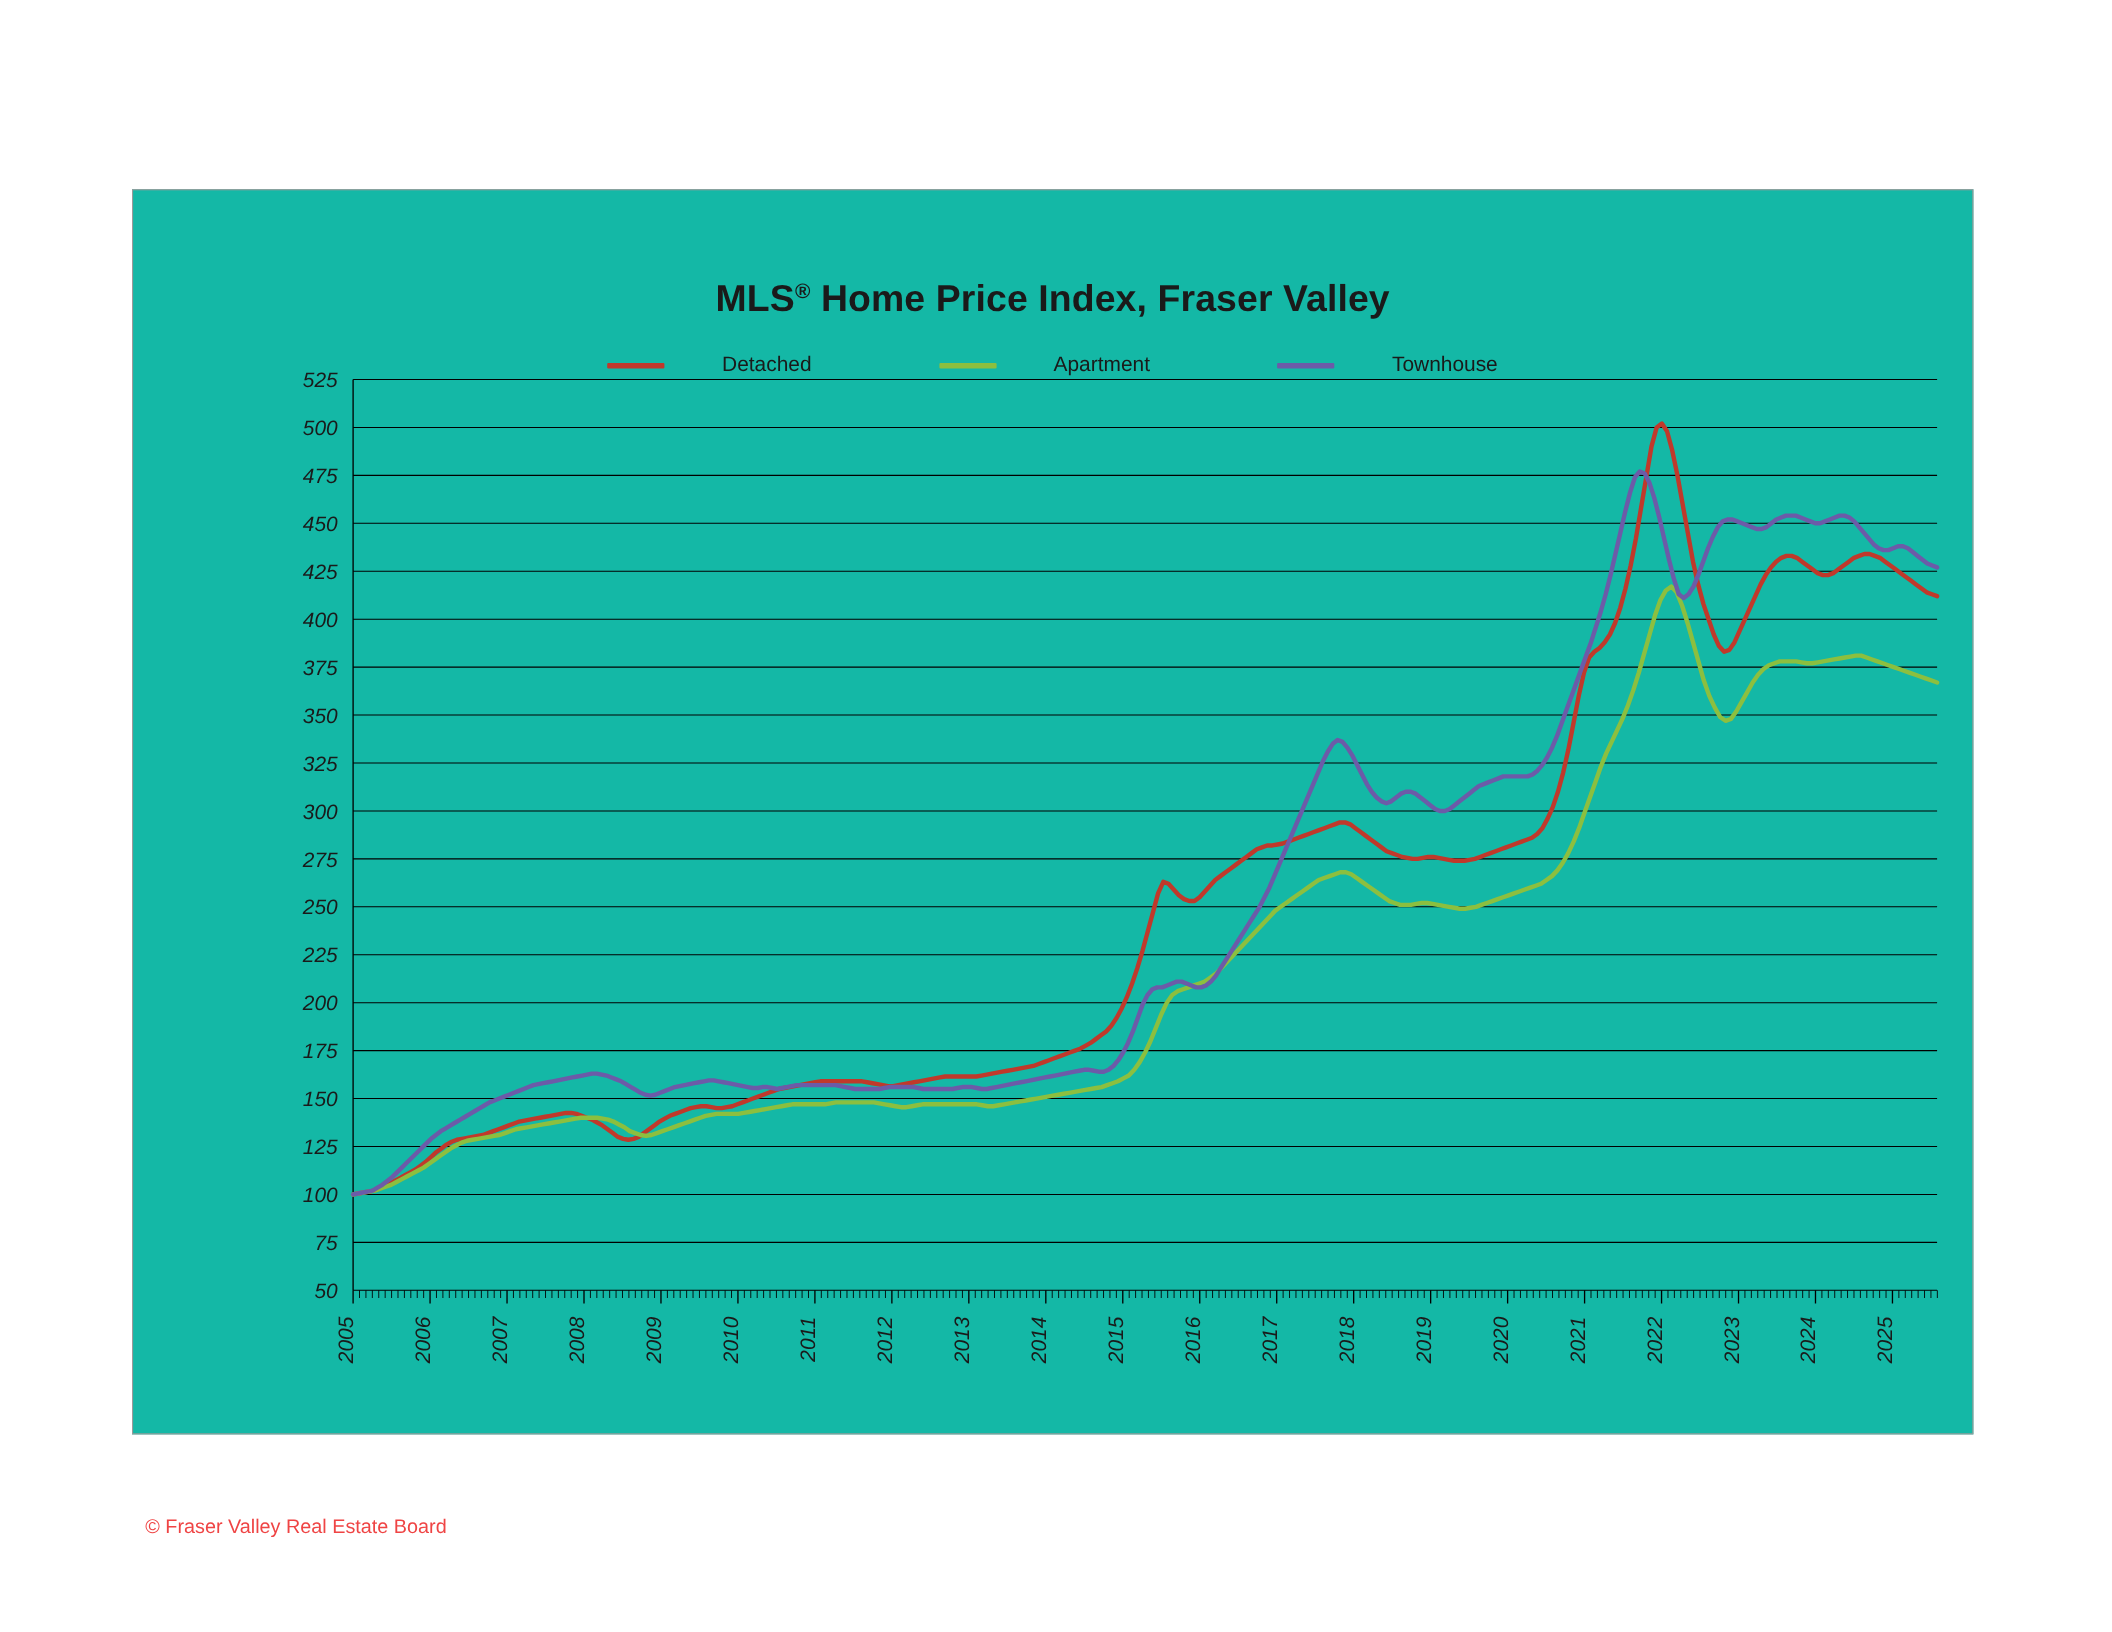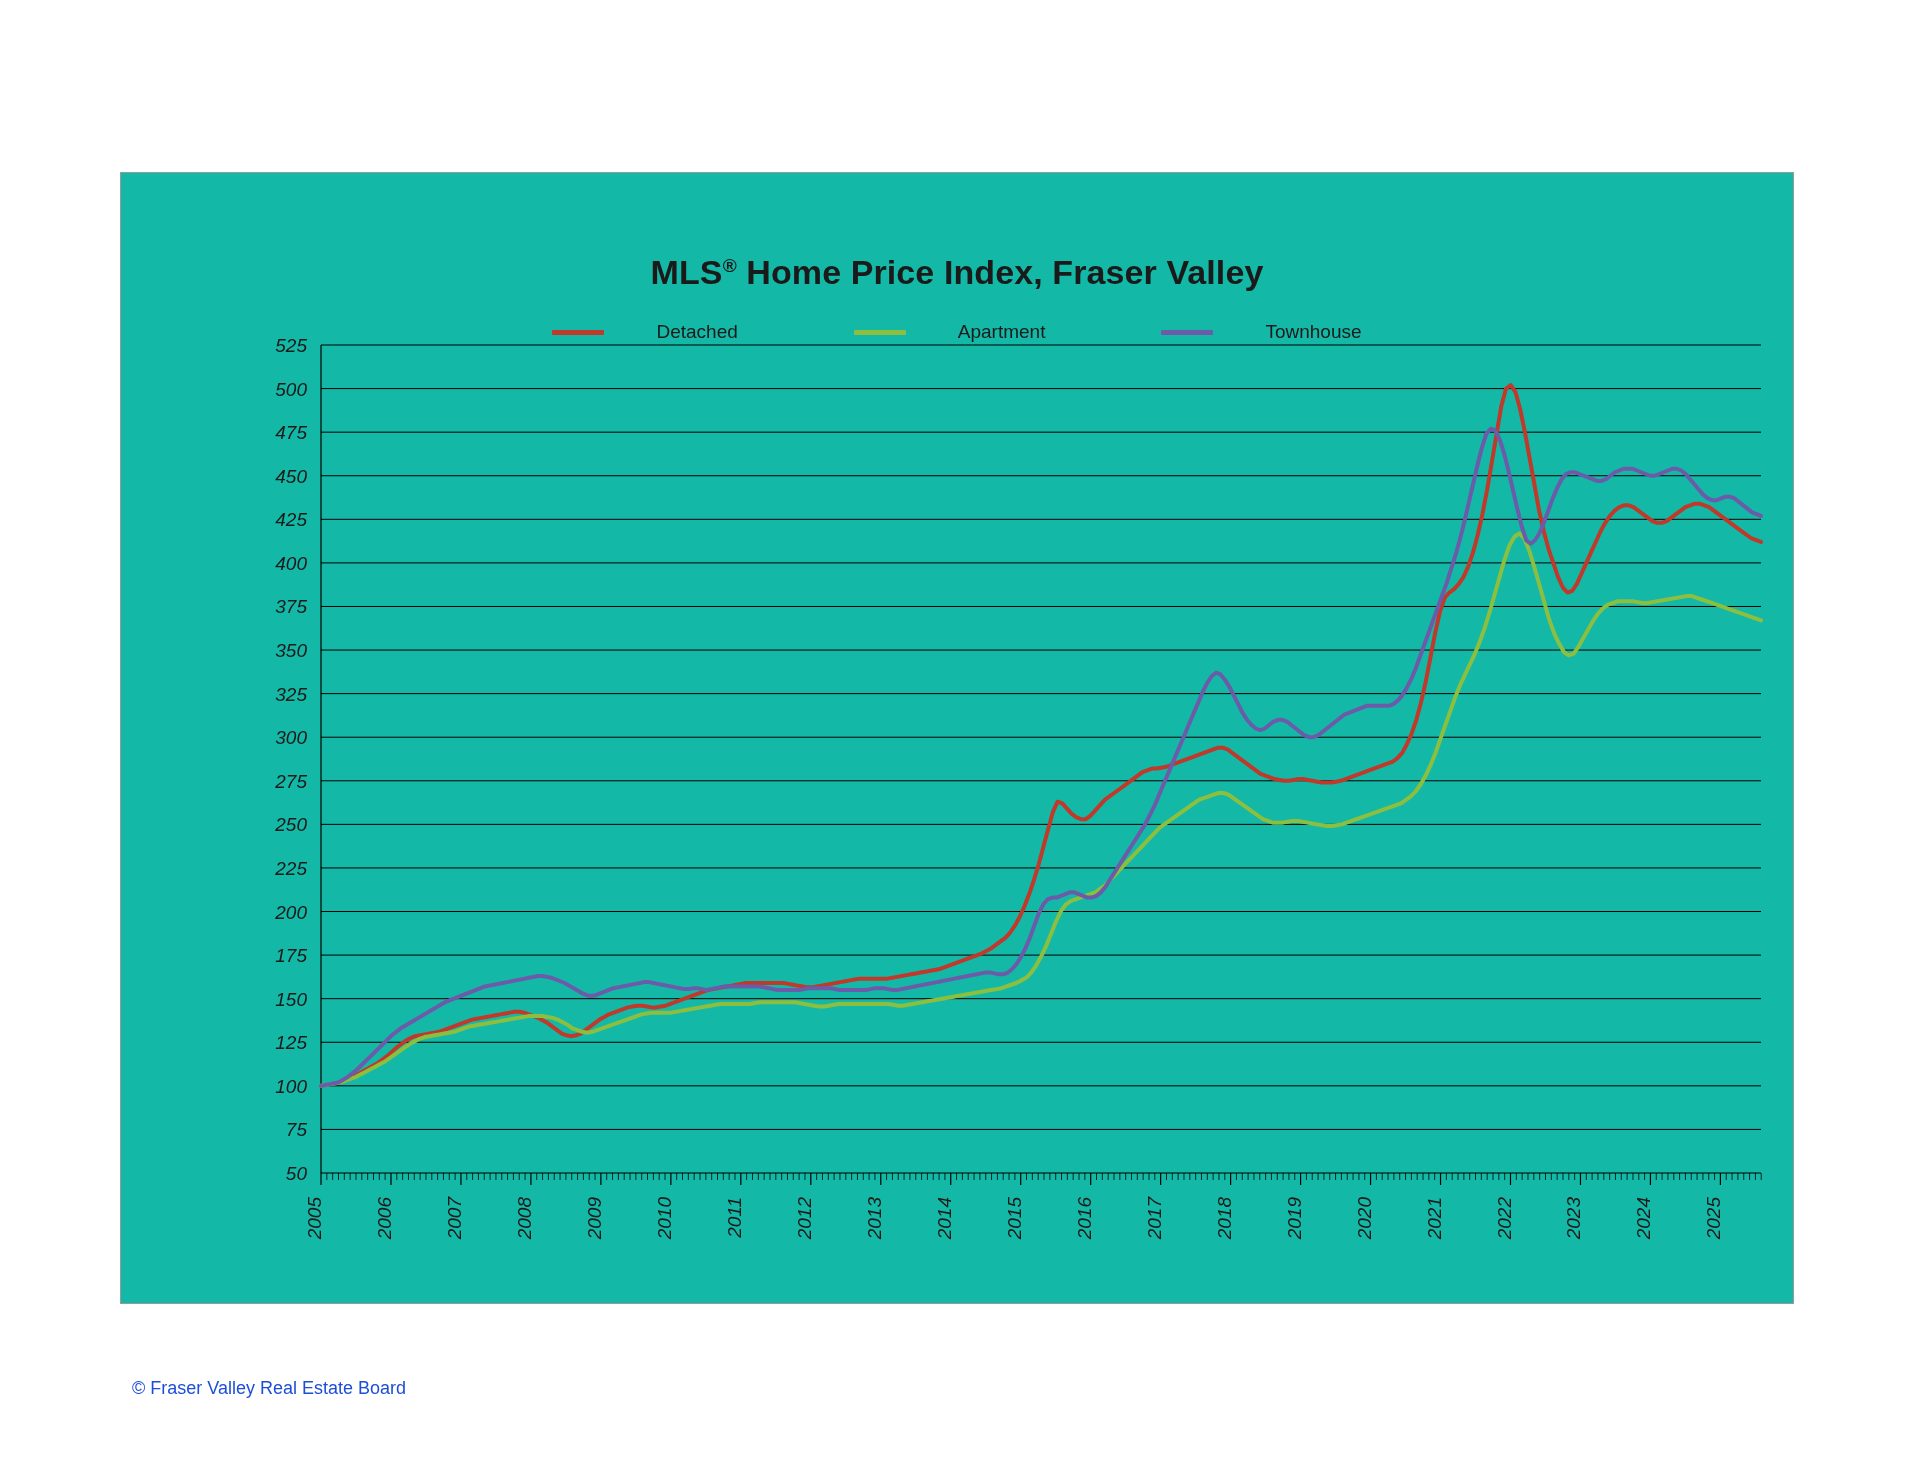--- a/index.html
+++ b/index.html
@@ -112,21 +112,21 @@
     fill: none;
     stroke-width: 4;
     stroke-linejoin: round;
     stroke-linecap: round;
   }
   .copyright {
     position: absolute;
     left: 132px;
     top: 1378px;
     font-size: 18px;
-    color: #1d4ed8;
+    color: #ef4444;
   }
 </style>
 </head>
 <body>
 
 <div class="page">
 
   <div class="chart-frame">
 
     <div class="chart-title">

